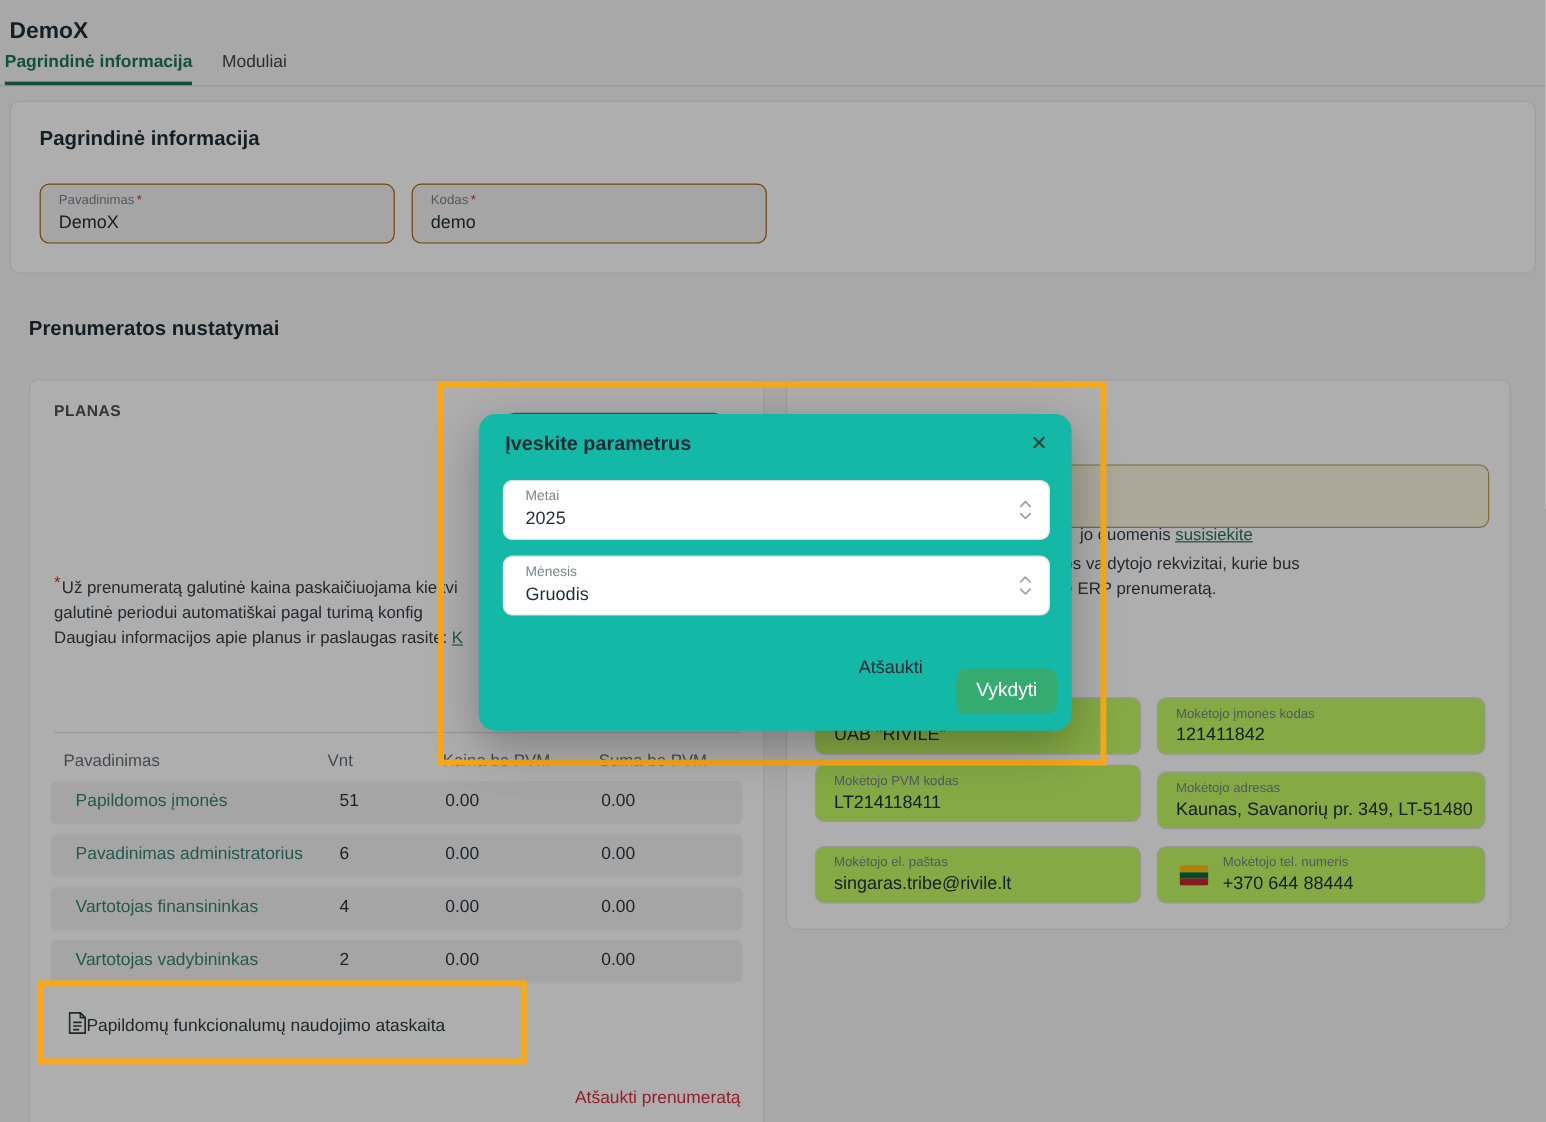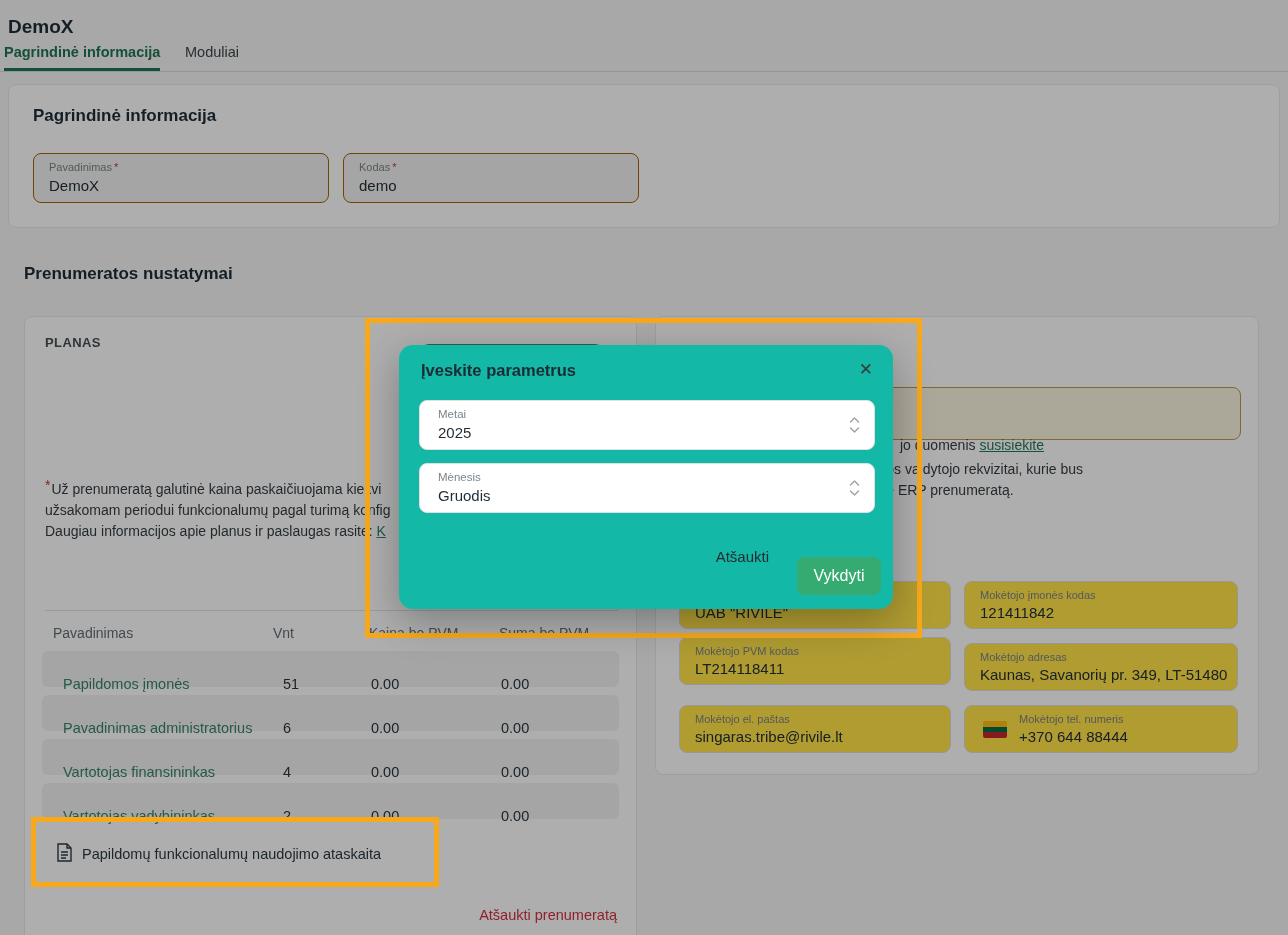--- a/index.html
+++ b/index.html
@@ -36,37 +36,37 @@
   .plan-note { position:absolute; left:20px; top:158px; font-size:14px; line-height:21px; color:#333b41; white-space:nowrap; }
   .plan-note .star { color:#c0392b; vertical-align:4px; margin-right:1px; }
   .plan-note a { color:#2f7d68; text-decoration:underline; cursor:pointer; }
   .divider { position:absolute; left:20px; top:293px; width:573px; height:1px; background:#dcdcdc; }
 
   .tbl-head { position:absolute; left:17px; top:302px; width:577px; height:28px; font-size:14px; color:#5f6b72; }
   .tbl-head span { position:absolute; top:6px; }
   .th-name { left:11px; } .th-vnt { left:231px; } .th-kaina { left:327px; } .th-suma { left:457px; }
 
   .trow { position:absolute; left:17px; width:577px; height:36px; background:#ededed; border-radius:6px; font-size:14.5px; }
-  .trow span { position:absolute; top:25px; }
+  .trow span { position:absolute; top:9px; }
   .td-name { left:21px; color:#35806a; cursor:pointer; }
   .td-vnt { left:241px; color:#28343c; }
   .td-kaina { left:329px; color:#28343c; }
   .td-suma { left:459px; color:#28343c; }
   .trow-0 { top:334px; } .trow-1 { top:378px; } .trow-2 { top:422px; } .trow-3 { top:466px; }
 
-  .report-link { position:absolute; left:32px; top:526px; display:flex; align-items:center; gap:10px; font-size:14.5px; color:#2b3840; cursor:pointer; }
+  .report-link { position:absolute; left:32px; top:526px; display:flex; align-items:center; font-size:14.5px; color:#2b3840; cursor:pointer; }
   .cancel-link { position:absolute; right:19px; top:590px; font-size:14.5px; color:#cf2e3c; cursor:pointer; }
 
   
   .notice { position:absolute; left:23px; top:70px; width:562px; height:53px; background:#f5efdc; border:1px solid #b5994f; border-radius:8px; }
   .notice-text { position:absolute; left:220px; top:17px; font-size:14px; color:#333b41; white-space:nowrap;margin-top:32px; }
   .notice-text a { color:#22745a; text-decoration:underline; cursor:pointer; }
   .payer-info { position:absolute; left:224px; top:142px; font-size:14px; line-height:21px; color:#333b41; white-space:nowrap; }
 
-  .pf { position:absolute; width:272px; height:48px; background:#fde047; border:1px solid #d8d8d8; border-radius:8px; cursor:text; }
+  .pf { position:absolute; width:272px; height:48px; background:#bef264; border:1px solid #d8d8d8; border-radius:8px; cursor:text; }
   .pf .lbl { position:absolute; left:15px; top:7px; font-size:11px; color:#768086; white-space:nowrap; }
   .pf .val { position:absolute; left:15px; bottom:7px; font-size:15px; color:#222e36; white-space:nowrap; }
   .pf-0 { left:23px; top:264px; } .pf-1 { left:308px; top:264px; width:274px; }
   .pf-2 { left:23px; top:320px; } .pf-3 { left:308px; top:326px; width:274px; }
   .pf-4 { left:23px; top:388px; } .pf-5 { left:308px; top:388px; width:274px; }
   .pf-flag .lbl { left:54px; } .pf-flag .val { left:54px; }
   .flag { position:absolute; left:18px; top:15px; width:24px; height:17px; border-radius:2px; overflow:hidden; }
   .flag div { height:33.34%; }
   .flag .f-y { background:#fdb913; } .flag .f-g { background:#006a44; } .flag .f-r { background:#c1272d; }
 
@@ -113,21 +113,21 @@
   </div>
 
   <div class="section-heading">Prenumeratos nustatymai</div>
 
   <div class="card card-plan">
     <div class="plan-label">PLANAS</div>
     <div class="hidden-btn"></div>
 
     <div class="plan-note">
       <div><span class="star">*</span><span>Už prenumeratą galutinė kaina paskaičiuojama kiekvi</span></div>
-      <div>užsakomam periodui funkcionalumų pagal turimą konfig</div>
+      <div>galutinė periodui automatiškai pagal turimą konfig</div>
       <div><span>Daugiau informacijos apie planus ir paslaugas rasite: </span><a>K</a></div>
     </div>
 
     <div class="divider"></div>
 
     <div class="tbl-head">
       <span class="th-name">Pavadinimas</span>
       <span class="th-vnt">Vnt</span>
       <span class="th-kaina">Kaina be PVM</span>
       <span class="th-suma">Suma be PVM</span>

